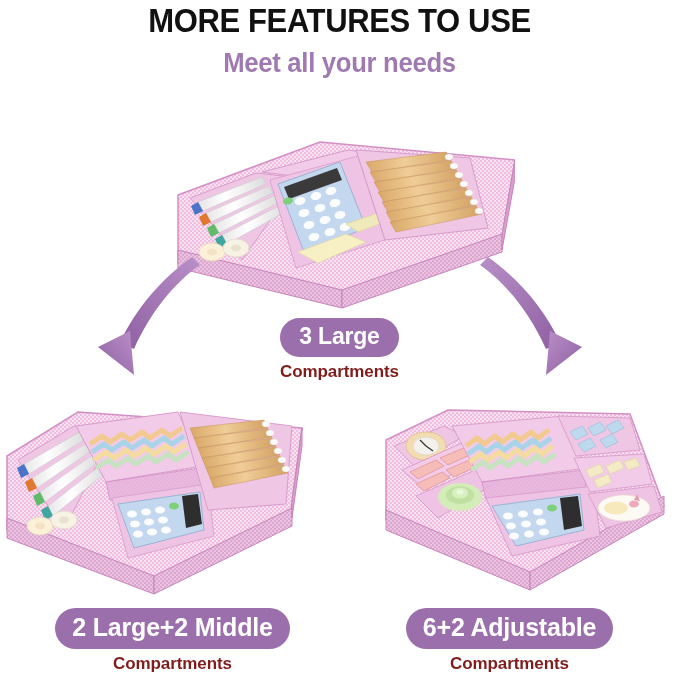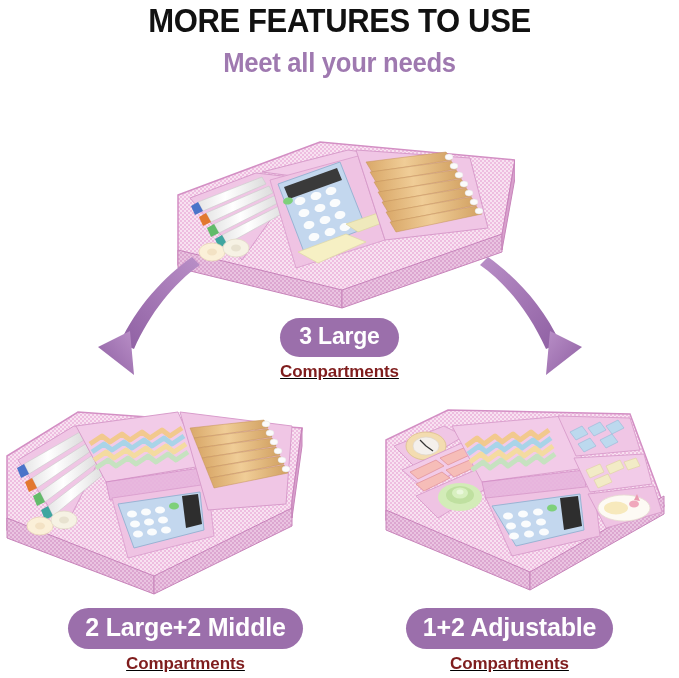--- a/index.html
+++ b/index.html
@@ -22,21 +22,21 @@
   }
   .subtitle {
     position:absolute; top:48px; left:0; width:679px;
     text-align:center;
     font-size:27px; font-weight:bold; letter-spacing:-0.3px;
     color:#9f79b0;
     transform:scaleX(0.95); transform-origin:center top;
   }
 
   
-  .badge-group { position:absolute; text-align:center;text-decoration:underline; }
+  .badge-group { position:absolute; text-align:center; }
   .pill {
     display:inline-block;
     background:#9b6fab;
     color:#ffffff;
     border-radius:999px;
     font-weight:bold;
     letter-spacing:-0.2px;
     line-height:1;
     white-space:nowrap;
   }
@@ -44,21 +44,21 @@
     margin-top:5px;
     color:#7f1d1d;
     font-weight:bold;
     letter-spacing:-0.1px;
     white-space:nowrap;
   }
   #badge-top { top:318px; left:0; width:679px; }
   #badge-top .pill { font-size:23px; padding:7px 19px 9px; }
   #badge-top .caption { font-size:17px; }
 
-  #badge-bl { top:608px; left:16px; width:339px; }
+  #badge-bl { top:608px; left:3px; width:339px; }
   #badge-bl .pill { font-size:25px; padding:7px 17px 9px; }
   #badge-bl .caption { font-size:17px; }
 
   #badge-br { top:608px; left:340px; width:339px; }
   #badge-br .pill { font-size:25px; padding:7px 17px 9px; }
   #badge-br .caption { font-size:17px; }
 
   
   .arrow { position:absolute; }
   #arrow-left { left:60px; top:255px; width:150px; height:135px; }
@@ -374,17 +374,17 @@
 
       <polygon points="220,96 286,88 294,114 238,130" fill="#efc3e3" stroke="#d89ccb" stroke-width="0.9"></polygon>
       <ellipse cx="256" cy="110" rx="26" ry="13" fill="#fdfaf4" stroke="#e6ddd0" stroke-width="0.8"></ellipse>
       <ellipse cx="248" cy="110" rx="12" ry="6.5" fill="#f7e9bc"></ellipse>
       <ellipse cx="266" cy="106" rx="5" ry="3.5" fill="#f0a8bc"></ellipse>
       <polygon points="266,102 269,96 272,103" fill="#eb9ab0"></polygon>
     </svg>
   </div>
 
   <div class="badge-group" id="badge-br">
-    <div class="pill">1+2 Adjustable</div>
+    <div class="pill">6+2 Adjustable</div>
     <div class="caption">Compartments</div>
   </div>
 
 </div>
 
 </body></html>

